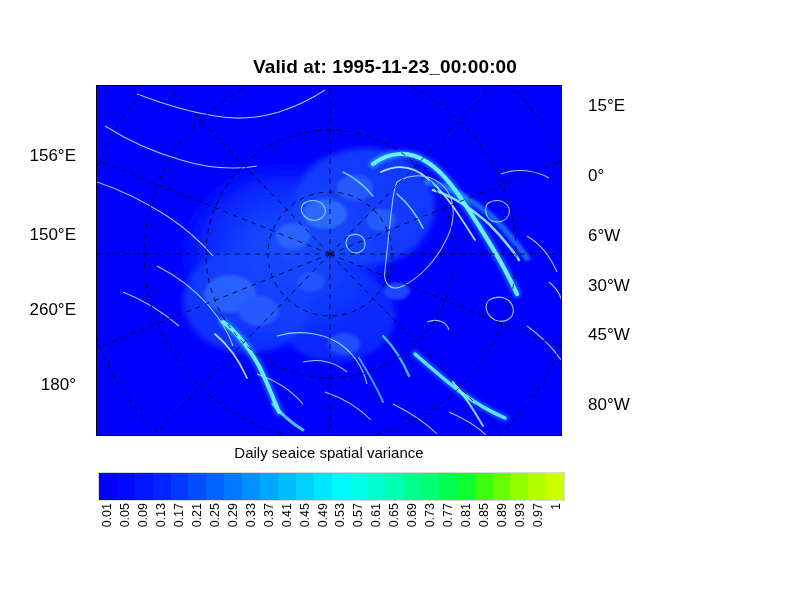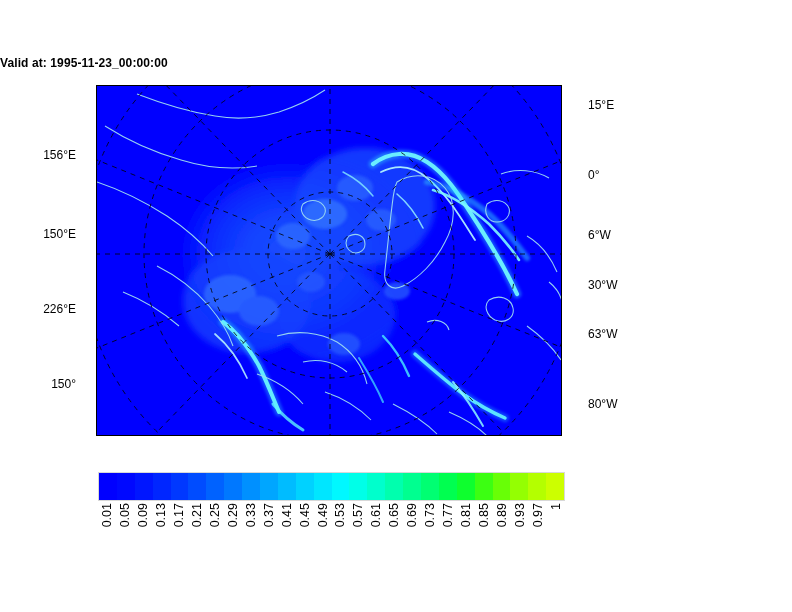--- a/index.html
+++ b/index.html
@@ -6,37 +6,37 @@
   body{
     width:792px;height:612px;background:#ffffff;
     font-family:"Liberation Sans",sans-serif;
     position:relative;overflow:hidden;
   }
   #stage{position:absolute;left:0;top:0;width:792px;height:612px;}
 
   
   #title{
     position:absolute;left:0;top:56px;width:770px;
-    text-align:left;font-size:12px;font-weight:bold;color:#000;
+    text-align:center;font-size:19px;font-weight:bold;color:#000;
     letter-spacing:.1px;
   }
 
   
   #plot{
     position:absolute;left:96px;top:85px;width:466px;height:351px;
     border:1.5px solid #000;box-sizing:border-box;overflow:hidden;
     background:#0000ff;
   }
   #plot svg{position:absolute;left:0;top:0;}
 
   
   .tick{position:absolute;height:0;border-top:1.6px solid #000;}
   .tick.left{left:-14px;width:14px;}
   .axlabel{
-    position:absolute;font-size:12px;color:#000;white-space:nowrap;
+    position:absolute;font-size:17px;color:#000;white-space:nowrap;
     line-height:1;
   }
   .axlabel.l{text-align:right;transform:translateY(-50%);}
   .axlabel.r{text-align:left;transform:translateY(-50%);}
 
   
   #caption{
     position:absolute;left:96px;top:444px;width:466px;
     text-align:center;font-size:15px;color:#000;
   }
@@ -183,30 +183,31 @@
 
     <div class="tick left" style="top:70px"></div>
     <div class="tick left" style="top:149px"></div>
     <div class="tick left" style="top:224px"></div>
     <div class="tick left" style="top:299px"></div>
 
   </div>
 
   <div class="axlabel l" style="left:0;top:155px;width:76px">156°E</div>
   <div class="axlabel l" style="left:0;top:234px;width:76px">150°E</div>
-  <div class="axlabel l" style="left:0;top:309px;width:76px">226°E</div>
-  <div class="axlabel l" style="left:0;top:384px;width:76px">150°</div>
+  <div class="axlabel l" style="left:0;top:309px;width:76px">260°E</div>
+  <div class="axlabel l" style="left:0;top:384px;width:76px">180°</div>
 
   <div class="axlabel r" style="left:588px;top:105px">15°E</div>
   <div class="axlabel r" style="left:588px;top:175px">0°</div>
   <div class="axlabel r" style="left:588px;top:235px">6°W</div>
   <div class="axlabel r" style="left:588px;top:285px">30°W</div>
-  <div class="axlabel r" style="left:588px;top:334px">63°W</div>
+  <div class="axlabel r" style="left:588px;top:334px">45°W</div>
   <div class="axlabel r" style="left:588px;top:404px">80°W</div>
 
+  <div id="caption">Daily seaice spatial variance</div>
 
   <div id="cbar">
       <div class="swatch" style="background: rgb(0, 0, 255);"></div>
       <div class="swatch" style="background: rgb(0, 8, 255);"></div>
       <div class="swatch" style="background: rgb(0, 22, 255);"></div>
       <div class="swatch" style="background: rgb(0, 38, 255);"></div>
       <div class="swatch" style="background: rgb(0, 56, 255);"></div>
       <div class="swatch" style="background: rgb(0, 76, 255);"></div>
       <div class="swatch" style="background: rgb(0, 98, 255);"></div>
       <div class="swatch" style="background: rgb(0, 120, 255);"></div>

